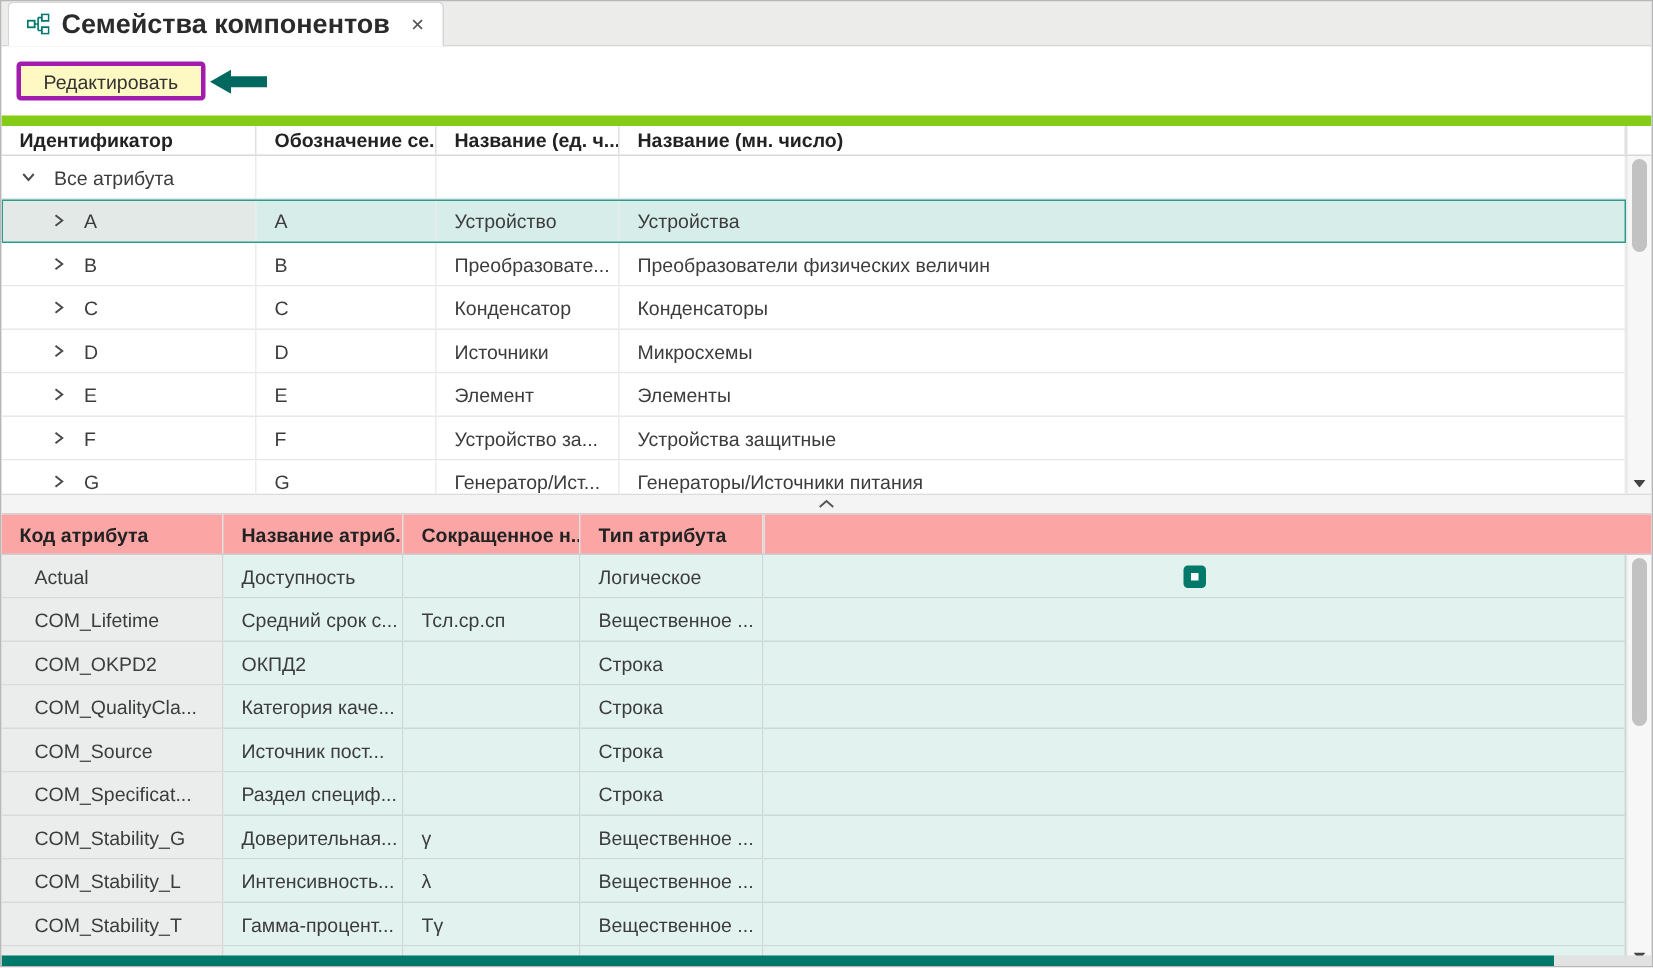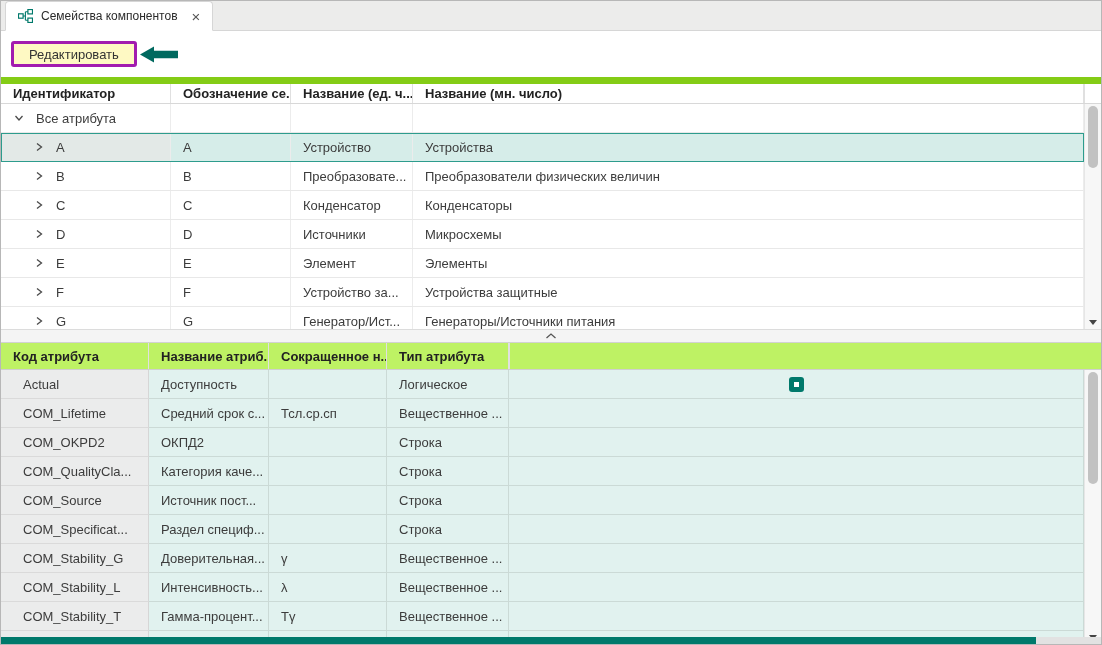--- a/index.html
+++ b/index.html
@@ -9,21 +9,21 @@
   .app { width:1102px; height:645px; border:1px solid #b7b7b7; background:#fff;
          position:relative; overflow:hidden; }
 
   
   .tabbar { height:30px; background:#ececeb; border-bottom:1px solid #d6d6d6;
             display:flex; align-items:flex-end; padding-left:4px; }
   .tab { height:30px; margin-bottom:-1px; background:#fff;
          border:1px solid #d6d6d6; border-bottom:1px solid #fff;
          border-radius:4px 4px 0 0; display:flex; align-items:center;
          gap:8px; padding:0 12px; }
-  .tab-label { font-size:12px; font-weight:400; color:#2b2b2b; white-space:nowrap; }
+  .tab-label { font-size:18px; font-weight:700; color:#2b2b2b; white-space:nowrap; }
   .tab-close { font-size:15px; color:#555; line-height:1; margin-left:6px; cursor:default; }
 
   
   .toolbar { height:46px; display:flex; align-items:center; padding-left:10px; background:#fff; }
   .edit-btn { height:26px; padding:0 15px; font-family:"Liberation Sans",sans-serif;
               font-size:13px; color:#333; background:#fef9c3; border:3px solid #a21caf;
               border-radius:3px; }
   .annot-arrow { margin-left:3px; display:flex; align-items:center; }
 
   
@@ -53,21 +53,21 @@
   .lbl { margin-left:11px; }
 
   
   .splitter { height:14px; background:#f4f4f4; border-top:1px solid #dcdcdc;
               border-bottom:1px solid #d2d2d2; display:flex; align-items:center;
               justify-content:center; }
 
   
   .atable { height:294px; position:relative; }
   .ahead { display:grid; grid-template-columns:148px 120px 118px 122px 1fr 17px;
-           height:27px; border-bottom:1px solid #cfcfcf; background:#bef264; }
+           height:27px; border-bottom:1px solid #cfcfcf; background:#fca5a5; }
   .abody { height:274px; overflow:hidden; position:relative; }
   .arow { display:grid; grid-template-columns:148px 120px 118px 122px 1fr; height:29px;
           width:calc(100% - 17px); }
   .arow .cell { background:var(--attr-row-bg,#e1f2ef); border-bottom:1px solid #cbdad6;
                 border-right:1px solid #cbdad6; }
   .arow .cell.code { background:var(--attr-code-bg,#ebecec); border-right:1px solid #d6d6d6;
                      border-bottom:1px solid #dadada; padding-left:22px; }
   .arow .cell.dflt { justify-content:center; padding-left:0; }
   .cbx { width:15px; height:15px; background:var(--accent,#00796b); border-radius:3px;
          display:flex; align-items:center; justify-content:center; }

